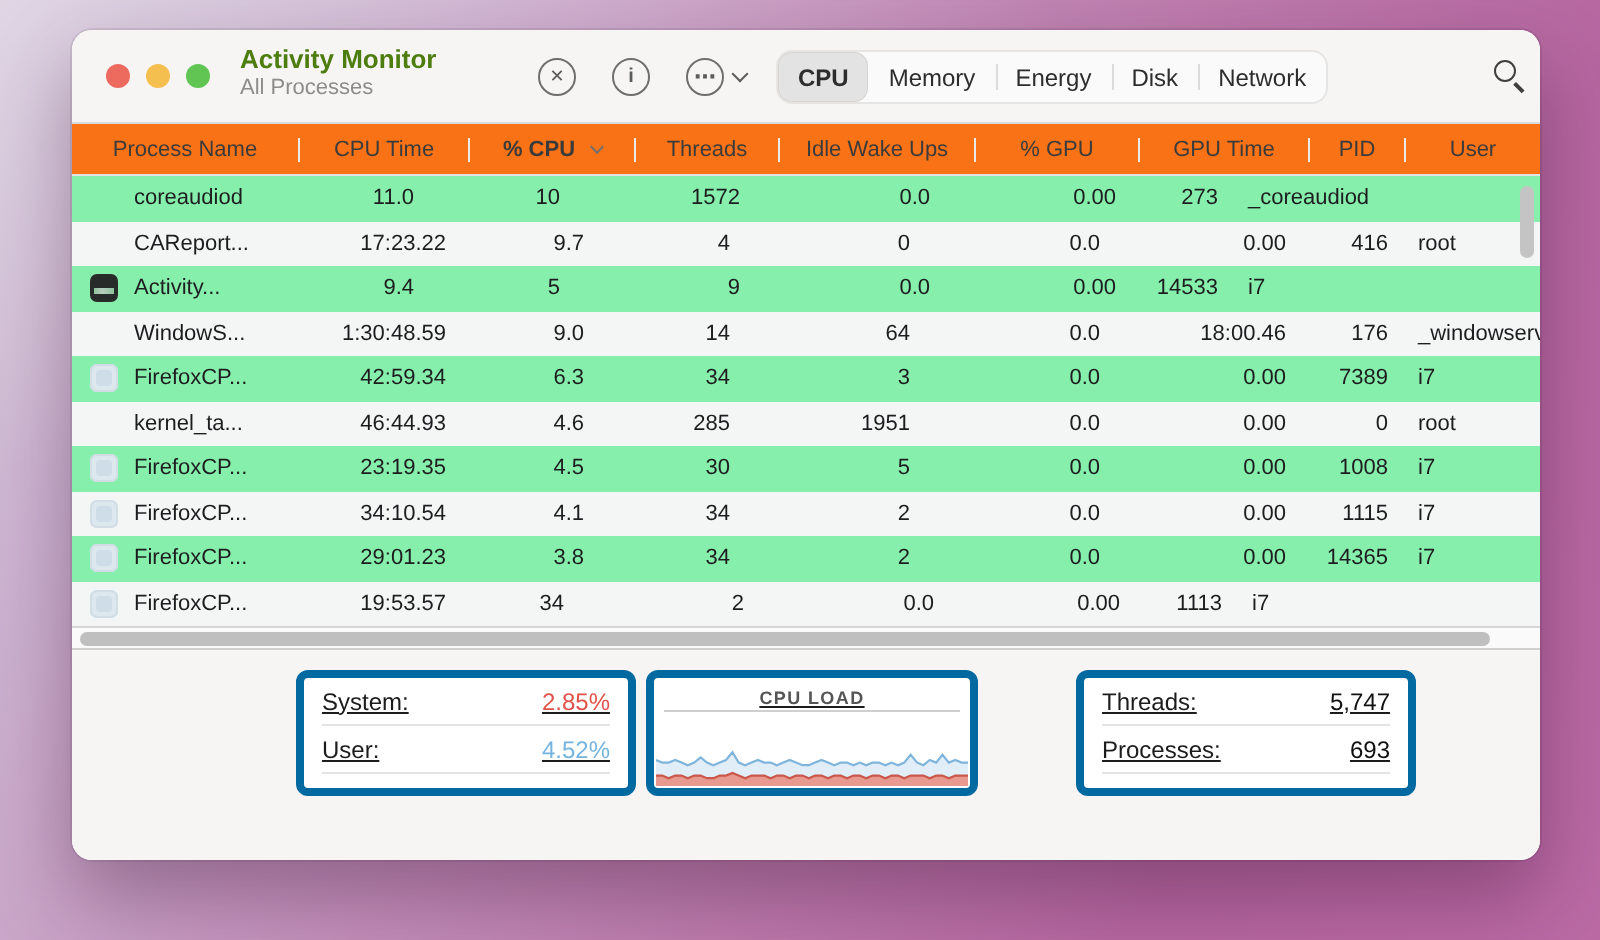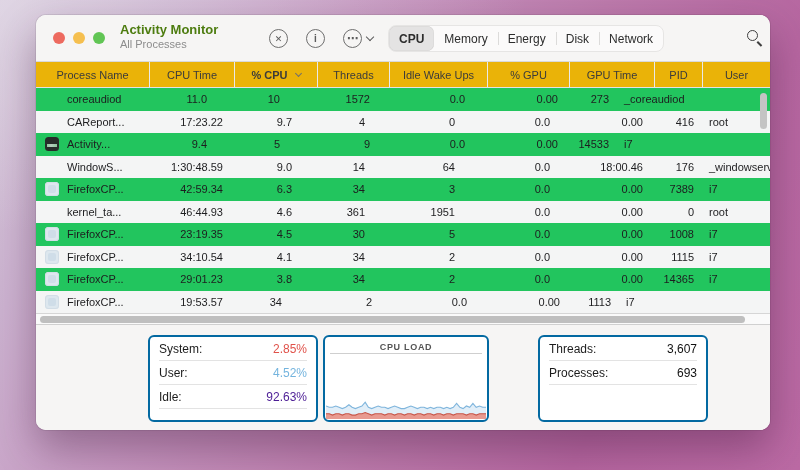--- a/index.html
+++ b/index.html
@@ -37,31 +37,31 @@
   .segment + .segment::before { content:""; position:absolute; left:0; top:6px; bottom:6px;
              width:1px; background:#dcdbda; }
   .segment.selected { background:#e4e3e3; box-shadow:inset 0 0 0 .5px #d6d5d4; font-weight:bold; }
   .segment.selected::before, .segment.selected + .segment::before { display:none; }
   .search-btn { position:absolute; left:709px; top:13px; width:22px; height:22px; }
   .search-glass { position:absolute; left:2px; top:2px; width:11px; height:11px;
                   border:1.7px solid #3f3f3f; border-radius:50%; }
   .search-glass::after { content:""; position:absolute; left:10px; top:10px; width:6px; height:1.7px;
                   background:#3f3f3f; transform:rotate(45deg); transform-origin:0 0; }
   
-  .thead { display:flex; height:26px; background:#eab308; border-bottom:1px solid #e2e2e2; }
+  .thead { display:flex; height:26px; background:#f97316; border-bottom:1px solid #e2e2e2;align-items:center; }
   .hcell { display:flex; align-items:center; justify-content:center; font-size:11px; color:#3b3b3b;
            border-right:1px solid #e9e9e9; overflow:hidden; white-space:nowrap; }
   .hcell:last-child { border-right:none; }
   .hcell.sorted { font-weight:bold; }
   .sort-chev { width:5px; height:5px; border-right:1.4px solid #6f6f6f; border-bottom:1.4px solid #6f6f6f;
                transform:rotate(45deg); margin-left:8px; margin-top:-3px; }
   .c0{width:114px}.c1{width:85px}.c2{width:83px}.c3{width:72px}.c4{width:98px}
   .c5{width:82px}.c6{width:85px}.c7{width:48px}.c8{width:67px}
   .tbody { height:225px; }
-  .trow { display:flex; height:22.5px; background:#22c55e; }
+  .trow { display:flex; height:22.5px; background:#86efac; }
   .trow:nth-child(even) { background:#f4f5f5; }
   .cell { display:flex; align-items:center; font-size:11px; color:#1d1d1f;
           overflow:hidden; white-space:nowrap; }
   .cell.num { justify-content:flex-end; }
   .c1.num{padding-right:12px}.c2.num{padding-right:26px}.c3.num{padding-right:25px}
   .c4.num{padding-right:33px}.c5.num{padding-right:20px}.c6.num{padding-right:12px}
   .c7.num{padding-right:9px}.c8.left{padding-left:6px}
   .namecell { padding-left:9px; }
   .picon { width:14px; height:14px; border-radius:3.5px; margin-right:8px; flex:0 0 14px; position:relative; }
   .picon.none { background:transparent; }
@@ -72,22 +72,22 @@
   .picon.firefox-placeholder::after { content:""; position:absolute; inset:3px; border-radius:2px;
         background:#cfdde8; }
   .vscroll { position:absolute; right:3px; top:78px; width:7px; height:36px; background:#c4c4c4;
              border-radius:4px; }
   .hscroll { position:absolute; left:0; right:0; top:298px; height:12px; background:#fafafa;
              border-top:1px solid #d6d6d6; border-bottom:1px solid #d0d0d0; }
   .hthumb { position:absolute; left:4px; top:2px; width:705px; height:7px; background:#bfbfbf;
             border-radius:4px; }
   
   .footer { position:absolute; left:0; right:0; top:310px; height:105px; background:#f6f5f4; }
-  .statbox { position:absolute; top:10px; height:87px; background:#fff; border:2px solid #0369a1;
-             border-radius:6px; overflow:hidden; }
+  .statbox { position:absolute; top:10px; height:63px; background:#fff; border:4px solid #0369a1;
+             border-radius:6px; overflow:hidden;text-decoration:underline; }
   .box-left { left:112px; width:170px; }
   .box-mid  { left:287px; width:166px; }
   .box-right{ left:459px; width:170px;margin-left:43px; }
   .stat-row { display:flex; justify-content:space-between; align-items:center; height:24px;
               margin:0 9px; border-bottom:1px solid #e3e3e3; font-size:12px; color:#1c1c1c; }
   .stat-val { color:#111; }
   .load-title { height:17px; display:flex; align-items:center; justify-content:center;
                 font-size:9px; font-weight:bold; letter-spacing:.7px; color:#555;
                 border-bottom:1px solid #cfcfcf; margin:0 5px; padding-top:3px; }
   .spark { position:absolute; left:1px; right:1px; bottom:1px; height:56px; width:calc(100% - 2px); }
@@ -211,21 +211,21 @@
         <div class="cell c7 num">7389</div>
         <div class="cell c8 left">i7</div>
       </div>
       <div class="trow">
         <div class="cell c0 namecell">
           <span class="picon none"></span>
           <span>kernel_ta...</span>
         </div>
         <div class="cell c1 num">46:44.93</div>
         <div class="cell c2 num">4.6</div>
-        <div class="cell c3 num">361</div>
+        <div class="cell c3 num">285</div>
         <div class="cell c4 num">1951</div>
         <div class="cell c5 num">0.0</div>
         <div class="cell c6 num">0.00</div>
         <div class="cell c7 num">0</div>
         <div class="cell c8 left">root</div>
       </div>
       <div class="trow">
         <div class="cell c0 namecell">
           <span class="picon firefox-placeholder"></span>
           <span>FirefoxCP...</span>
@@ -307,21 +307,21 @@
       <svg class="spark" viewBox="0 0 160 56" preserveAspectRatio="none">
         <polygon id="u-fill" points="0.0,43.0 3.3,44.3 6.5,44.3 9.8,43.0 13.1,44.3 16.3,45.6 19.6,44.3 22.9,41.7 26.1,44.3 29.4,45.6 32.7,44.3 35.9,43.0 39.2,39.1 42.4,44.3 45.7,45.6 49.0,44.3 52.2,43.0 55.5,44.3 58.8,44.3 62.0,45.6 65.3,44.3 68.6,43.0 71.8,44.3 75.1,45.6 78.4,45.6 81.6,44.3 84.9,43.0 88.2,44.3 91.4,45.6 94.7,44.3 98.0,44.3 101.2,45.6 104.5,44.3 107.8,45.6 111.0,44.3 114.3,44.3 117.6,45.6 120.8,44.3 124.1,45.6 127.3,44.3 130.6,40.4 133.9,44.3 137.1,45.6 140.4,43.0 143.7,44.3 146.9,40.4 150.2,44.3 153.5,43.0 156.7,44.3 160.0,44.3 160,56 0,56" fill="#e1eef8"></polygon>
         <polyline id="u-line" fill="none" stroke-width="1.1" points="0.0,43.0 3.3,44.3 6.5,44.3 9.8,43.0 13.1,44.3 16.3,45.6 19.6,44.3 22.9,41.7 26.1,44.3 29.4,45.6 32.7,44.3 35.9,43.0 39.2,39.1 42.4,44.3 45.7,45.6 49.0,44.3 52.2,43.0 55.5,44.3 58.8,44.3 62.0,45.6 65.3,44.3 68.6,43.0 71.8,44.3 75.1,45.6 78.4,45.6 81.6,44.3 84.9,43.0 88.2,44.3 91.4,45.6 94.7,44.3 98.0,44.3 101.2,45.6 104.5,44.3 107.8,45.6 111.0,44.3 114.3,44.3 117.6,45.6 120.8,44.3 124.1,45.6 127.3,44.3 130.6,40.4 133.9,44.3 137.1,45.6 140.4,43.0 143.7,44.3 146.9,40.4 150.2,44.3 153.5,43.0 156.7,44.3 160.0,44.3" stroke="#7fb5dc"></polyline>
         <polygon id="s-fill" points="0.0,50.8 3.3,50.8 6.5,52.1 9.8,50.8 13.1,50.8 16.3,52.1 19.6,50.8 22.9,50.8 26.1,52.1 29.4,52.1 32.7,50.8 35.9,50.8 39.2,49.5 42.4,50.8 45.7,52.1 49.0,50.8 52.2,50.8 55.5,50.8 58.8,52.1 62.0,50.8 65.3,50.8 68.6,52.1 71.8,50.8 75.1,50.8 78.4,52.1 81.6,50.8 84.9,50.8 88.2,52.1 91.4,50.8 94.7,50.8 98.0,52.1 101.2,50.8 104.5,50.8 107.8,52.1 111.0,50.8 114.3,50.8 117.6,52.1 120.8,50.8 124.1,50.8 127.3,52.1 130.6,50.8 133.9,50.8 137.1,50.8 140.4,52.1 143.7,50.8 146.9,50.8 150.2,52.1 153.5,50.8 156.7,50.8 160.0,50.8 160,56 0,56" fill="#e89a90"></polygon>
         <polyline id="s-line" fill="none" stroke-width="1.1" points="0.0,50.8 3.3,50.8 6.5,52.1 9.8,50.8 13.1,50.8 16.3,52.1 19.6,50.8 22.9,50.8 26.1,52.1 29.4,52.1 32.7,50.8 35.9,50.8 39.2,49.5 42.4,50.8 45.7,52.1 49.0,50.8 52.2,50.8 55.5,50.8 58.8,52.1 62.0,50.8 65.3,50.8 68.6,52.1 71.8,50.8 75.1,50.8 78.4,52.1 81.6,50.8 84.9,50.8 88.2,52.1 91.4,50.8 94.7,50.8 98.0,52.1 101.2,50.8 104.5,50.8 107.8,52.1 111.0,50.8 114.3,50.8 117.6,52.1 120.8,50.8 124.1,50.8 127.3,52.1 130.6,50.8 133.9,50.8 137.1,50.8 140.4,52.1 143.7,50.8 146.9,50.8 150.2,52.1 153.5,50.8 156.7,50.8 160.0,50.8" stroke="#c9574a"></polyline>
       </svg>
     </div>
     <div class="statbox box-right">
       <div class="stat-row">
         <span>Threads:</span>
-        <span class="stat-val">3,607</span>
+        <span class="stat-val">5,747</span>
       </div>
       <div class="stat-row">
         <span>Processes:</span>
         <span class="stat-val">693</span>
       </div>
     </div>
   </div>
 </div>
 
 </body></html>

